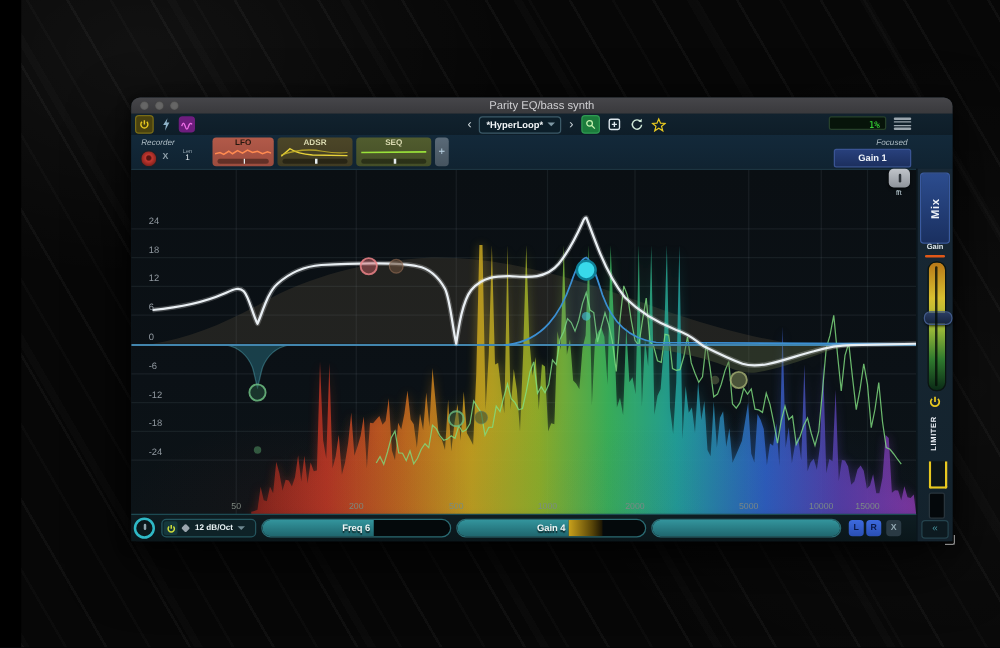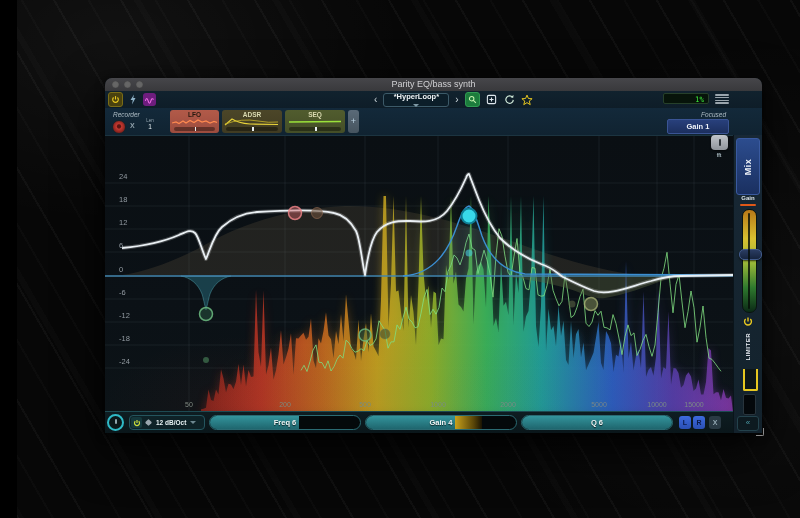--- a/index.html
+++ b/index.html
@@ -21,21 +21,21 @@
   .title-text{position:absolute;left:0;right:0;text-align:center;font-size:9px;color:#cfcfd2;line-height:13px;}
   
   .row1{position:absolute;left:0;top:13px;width:100%;height:17px;background:linear-gradient(#11222e,#0e1d28);display:flex;align-items:center;}
   .sqicon{width:13px;height:13px;border-radius:3px;display:flex;align-items:center;justify-content:center;flex:0 0 auto;}
   .icon-power1{margin-left:3px;background:#4a420f;border:1px solid #7a6c16;}
   .icon-bolt{margin-left:3px;background:transparent;}
   .icon-wave{margin-left:4px;background:#6e1d7e;}
   .preset-zone{position:absolute;left:268px;top:1px;height:15px;display:flex;align-items:center;gap:5px;}
   .navarrow{color:#cfd8dd;font-size:10px;line-height:13px;padding:0 1px;}
   .preset-box{width:64px;height:12px;background:#0c1e29;border:1px solid #3c5a68;border-radius:3px;
-    display:flex;align-items:center;justify-content:center;gap:3px;flex-direction:column;}
+    display:flex;align-items:center;justify-content:center;gap:3px;}
   .preset-name{color:#f0f4f6;font-size:7.5px;font-weight:bold;}
   .preset-caret{width:0;height:0;border-left:3px solid transparent;border-right:3px solid transparent;border-top:3px solid #7e98a4;}
   .icon-magnifier{background:#1c7c3c;border:1px solid #2f9b52;}
   .lcd{position:absolute;right:53px;top:2px;width:46px;height:11px;background:#07140a;border:1px solid #26402a;border-radius:2px;
     color:#3ae83a;font-family:"DejaVu Sans Mono",monospace;font-size:7.5px;text-align:right;line-height:11px;padding-right:4px;box-sizing:border-box;}
   .hamburger{position:absolute;right:33px;top:3px;width:14px;height:10px;display:flex;flex-direction:column;justify-content:space-between;}
   .hamburger span{display:block;height:1.5px;background:#9aa5ad;border-radius:1px;}
   
   .row2{position:absolute;left:0;top:30px;width:100%;height:27px;background:linear-gradient(#13293a,#102331);}
   .rec-label{position:absolute;left:8px;top:3px;font-size:6.5px;font-style:italic;color:#aebcc4;}
@@ -354,21 +354,20 @@
         <div class="fill" style="width: 59%;"></div>
         <div class="plabel">Freq 6</div>
       </div>
       <div class="pslider slider-gain">
         <div class="fill" style="width: 59%;"></div>
         <div class="record" style="left: 59%; width: 18%;"></div>
         <div class="plabel">Gain 4</div>
       </div>
       <div class="pslider slider-q">
         <div class="fill" style="width: 100%;"></div>
-        <div class="plabel">Q 6</div>
       </div>
 
       <div class="chan-btn btn-l">L</div>
       <div class="chan-btn btn-r">R</div>
       <div class="chan-btn btn-x">X</div>
     </div>
 
     <div class="resize-corner"></div>
   </div>
 </div>

